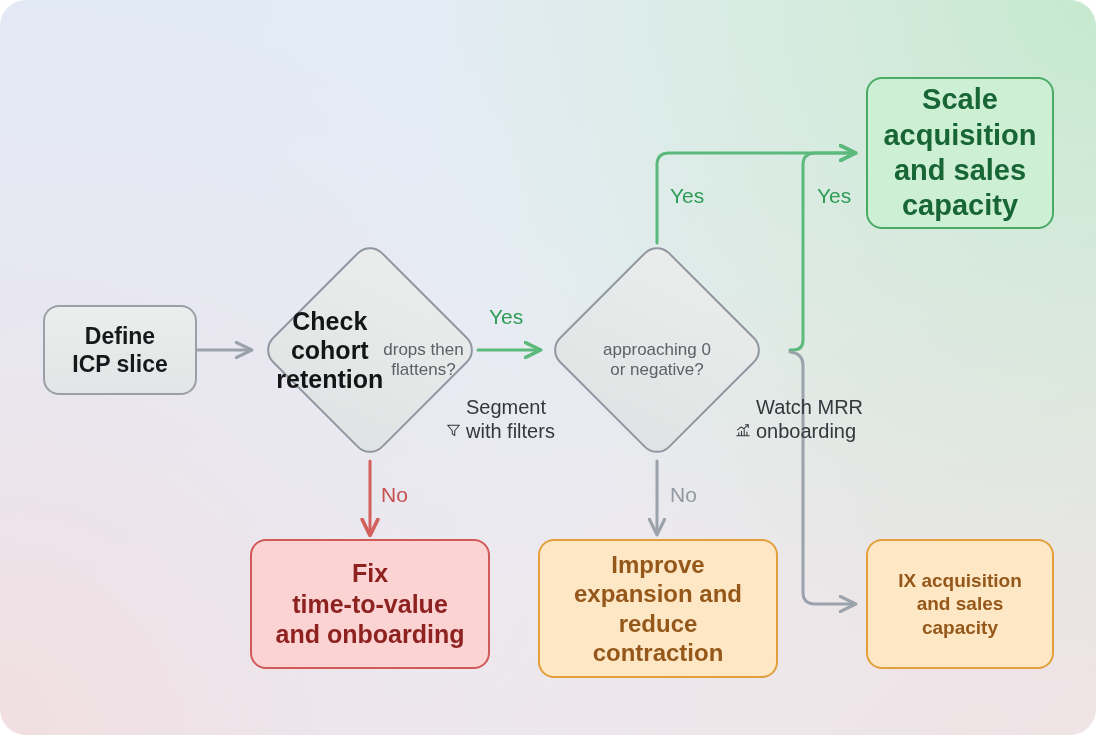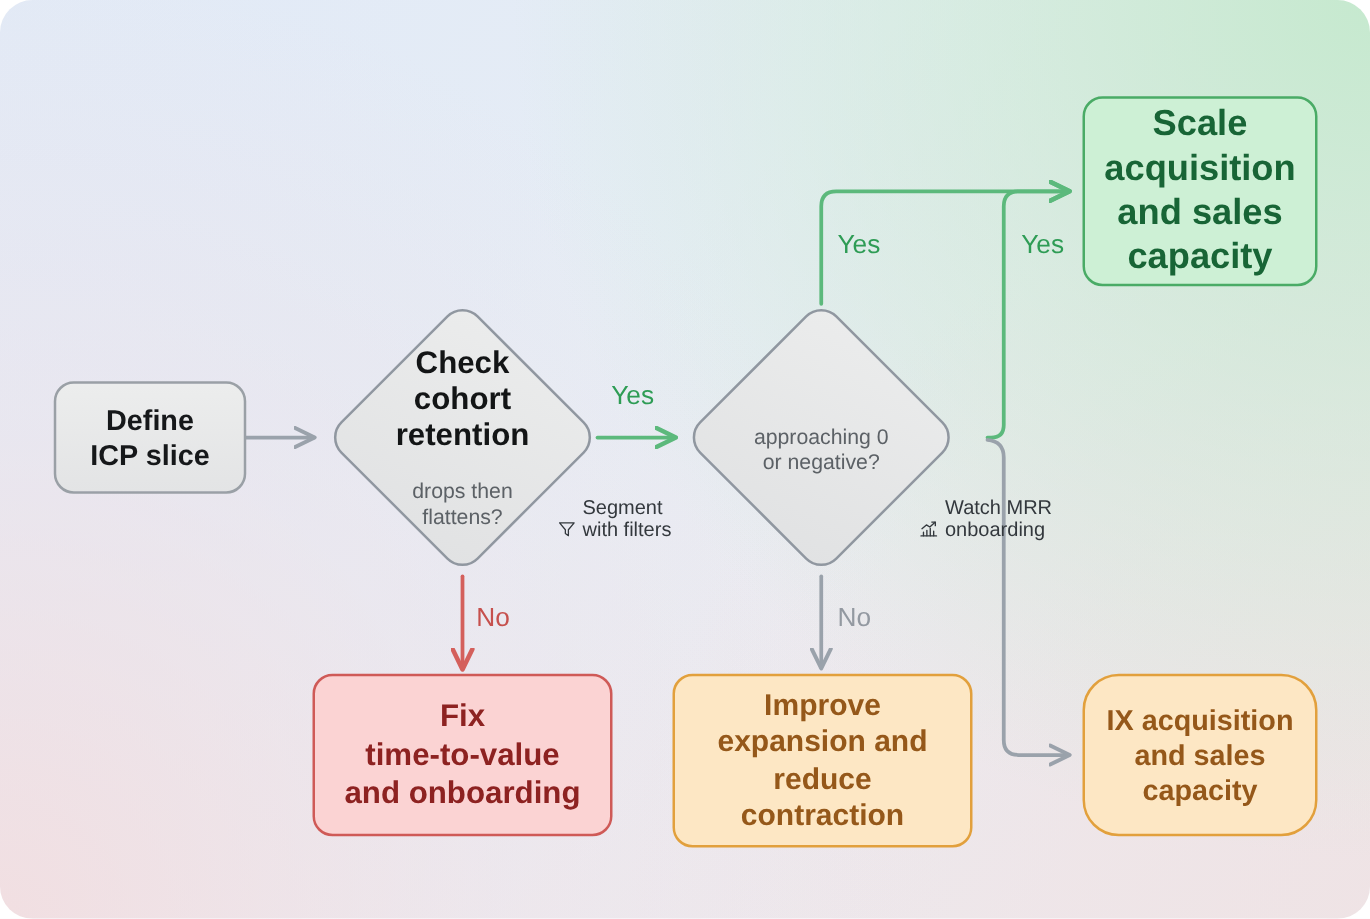--- a/index.html
+++ b/index.html
@@ -94,21 +94,20 @@
     background: linear-gradient(160deg, #ebecec 0%, #e1e2e3 100%);
     transform: translate(-50%, -50%) rotate(45deg);
   }
   .diamond-text {
     position: absolute;
     left: 0;
     top: 0;
     width: 100%;
     height: 100%;
     display: flex;
-    flex-direction: column;
     align-items: center;
     justify-content: center;
     text-align: center;
   }
   .diamond-title {
     font-weight: bold;
     font-size: 25px;
     line-height: 1.16;
     color: #131516;
     white-space: pre-line;
@@ -130,21 +129,21 @@
   .lbl-yes { color: #2e9c55; }
   .lbl-no-red { color: #c6504d; }
   .lbl-no-gray { color: #9399a1; }
 
   
   .annot {
     position: absolute;
     display: flex;
     align-items: center;
     gap: 5px;
-    font-size: 16px;
+    font-size: 20px;
     line-height: 1.18;
     color: #33383d;
     white-space: pre-line;
   }
   .annot svg { flex: 0 0 auto; margin-top: 1px; }
 </style>
 </head>
 <body>
 
 <div id="canvas">
@@ -261,19 +260,19 @@
 and onboarding</span>
   </div>
 
   <div class="node box box-orange" style="left:538px; top:539px; width:240px; height:139px; font-size:24px;">
     <span class="box-label">Improve
 expansion and
 reduce
 contraction</span>
   </div>
 
-  <div class="node box box-orange" style="left:866px; top:539px; width:188px; height:130px; font-size:23px;border-radius:29px;">
+  <div class="node box box-orange" style="left:866px; top:539px; width:188px; height:130px; font-size:19px;">
     <span class="box-label">IX acquisition
 and sales
 capacity</span>
   </div>
 
 </div>
 
 </body></html>

